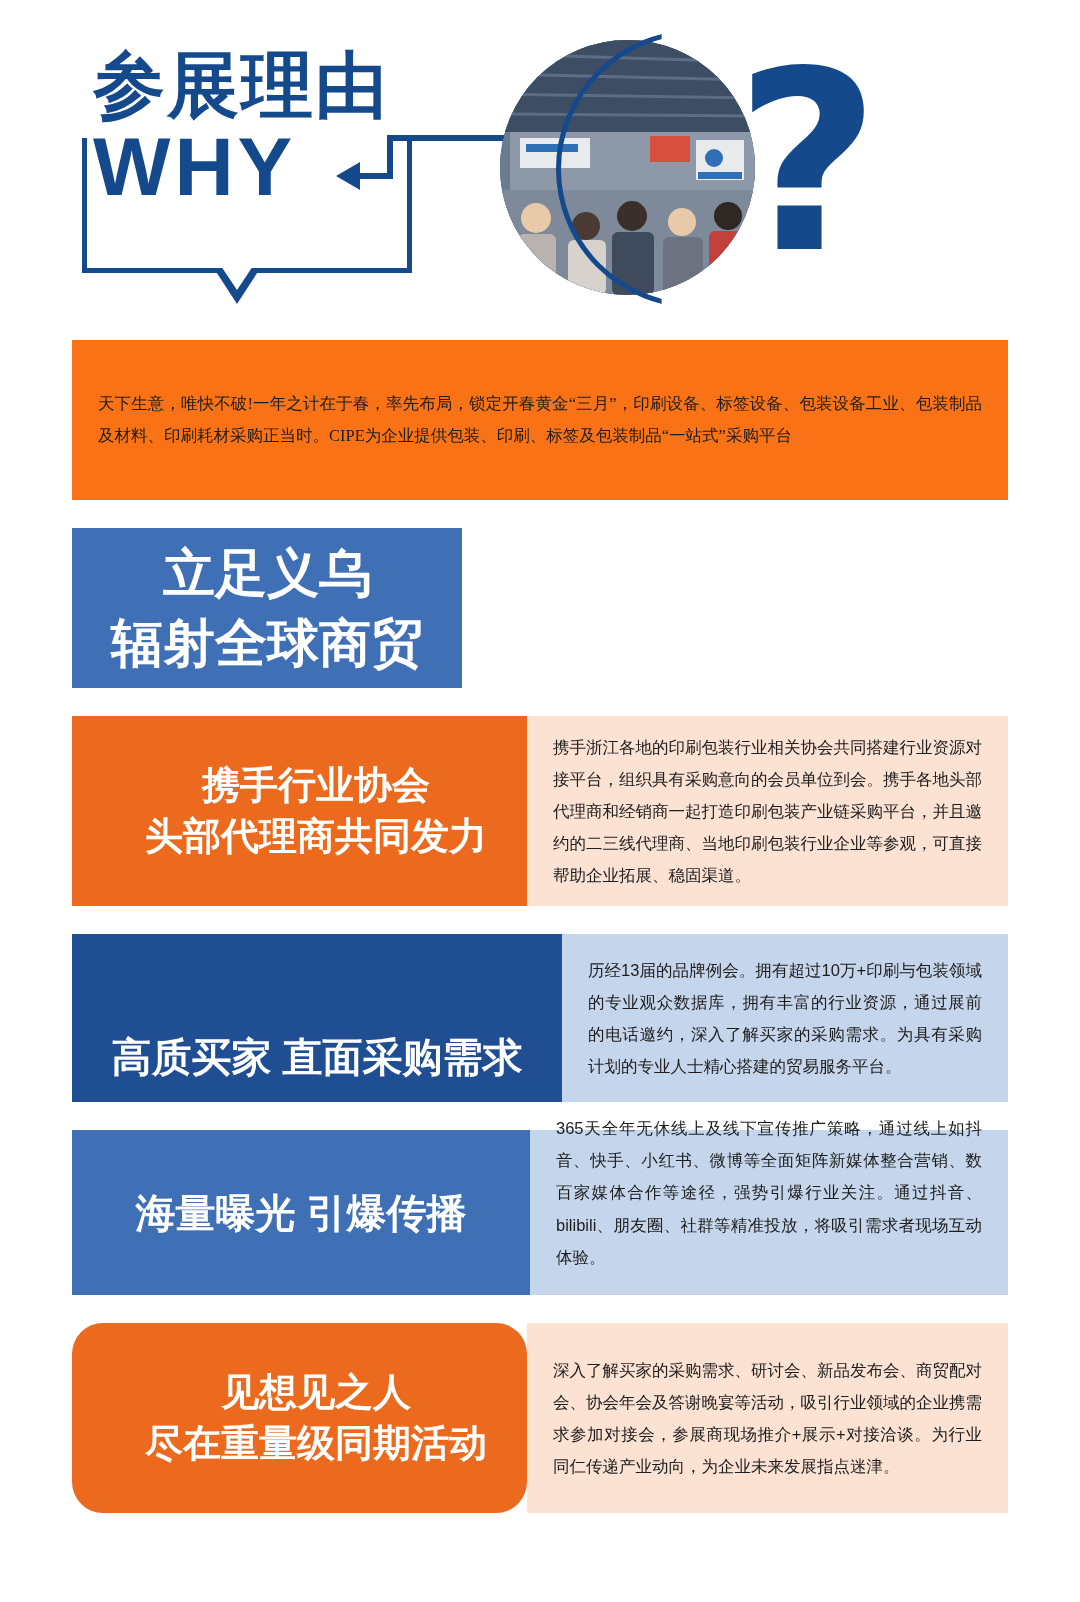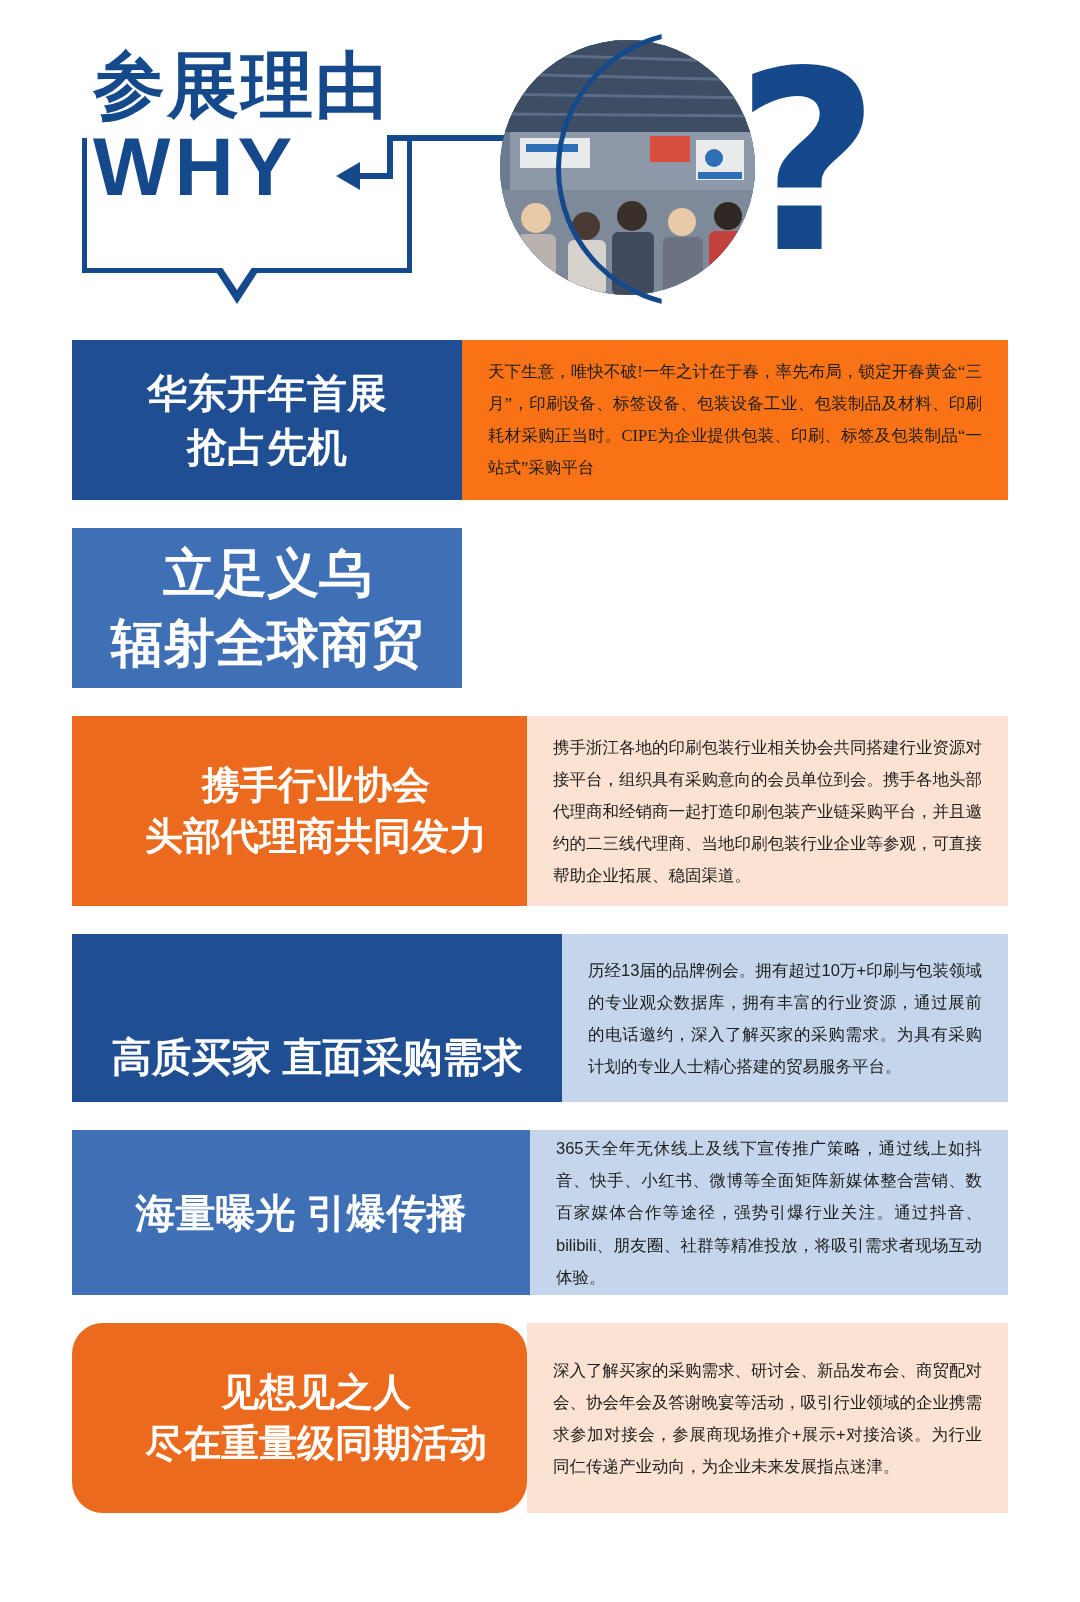--- a/index.html
+++ b/index.html
@@ -225,24 +225,20 @@
       </svg>
     </div>
 
     <div class="qmark-ring"></div>
     <div class="qmark">?</div>
   </div>
 
   <div class="rows">
 
     <div class="row" style="height:160px;">
-      <div class="row-left blue-dark" style="width:390px;">
-        <div class="left-text" style="font-size:40px;">华东开年首展
-抢占先机</div>
-      </div>
       <div class="row-right bg-lightblue" style="flex:1;">
         <div class="right-text">天下生意，唯快不破!一年之计在于春，率先布局，锁定开春黄金“三月”，印刷设备、标签设备、包装设备工业、包装制品及材料、印刷耗材采购正当时。CIPE为企业提供包装、印刷、标签及包装制品“一站式”采购平台</div>
       </div>
     </div>
 
     <div class="row" style="height:160px;">
       <div class="row-left blue-mid" style="width:390px;">
         <div class="left-text" style="font-size:52px;">立足义乌
 辐射全球商贸</div>
       </div>
@@ -264,21 +260,21 @@
       </div>
       <div class="row-right bg-lightblue2" style="flex:1;">
         <div class="right-text">历经13届的品牌例会。拥有超过10万+印刷与包装领域的专业观众数据库，拥有丰富的行业资源，通过展前的电话邀约，深入了解买家的采购需求。为具有采购计划的专业人士精心搭建的贸易服务平台。</div>
       </div>
     </div>
 
     <div class="row" style="height:165px;">
       <div class="row-left blue-mid" style="width:458px;">
         <div class="left-text" style="font-size:40px;">海量曝光 引爆传播</div>
       </div>
-      <div class="row-right bg-lightblue2" style="flex:1;">
+      <div class="row-right bg-lightblue2" style="flex:1;align-items:flex-end;">
         <div class="right-text">365天全年无休线上及线下宣传推广策略，通过线上如抖音、快手、小红书、微博等全面矩阵新媒体整合营销、数百家媒体合作等途径，强势引爆行业关注。通过抖音、bilibili、朋友圈、社群等精准投放，将吸引需求者现场互动体验。</div>
       </div>
     </div>
 
     <div class="row" style="height:190px;">
       <div class="row-left orange" style="width:455px;border-radius:31px;">
         <div class="left-text" style="font-size:38px;">见想见之人
 尽在重量级同期活动</div>
       </div>
       <div class="row-right bg-peach" style="flex:1;">

